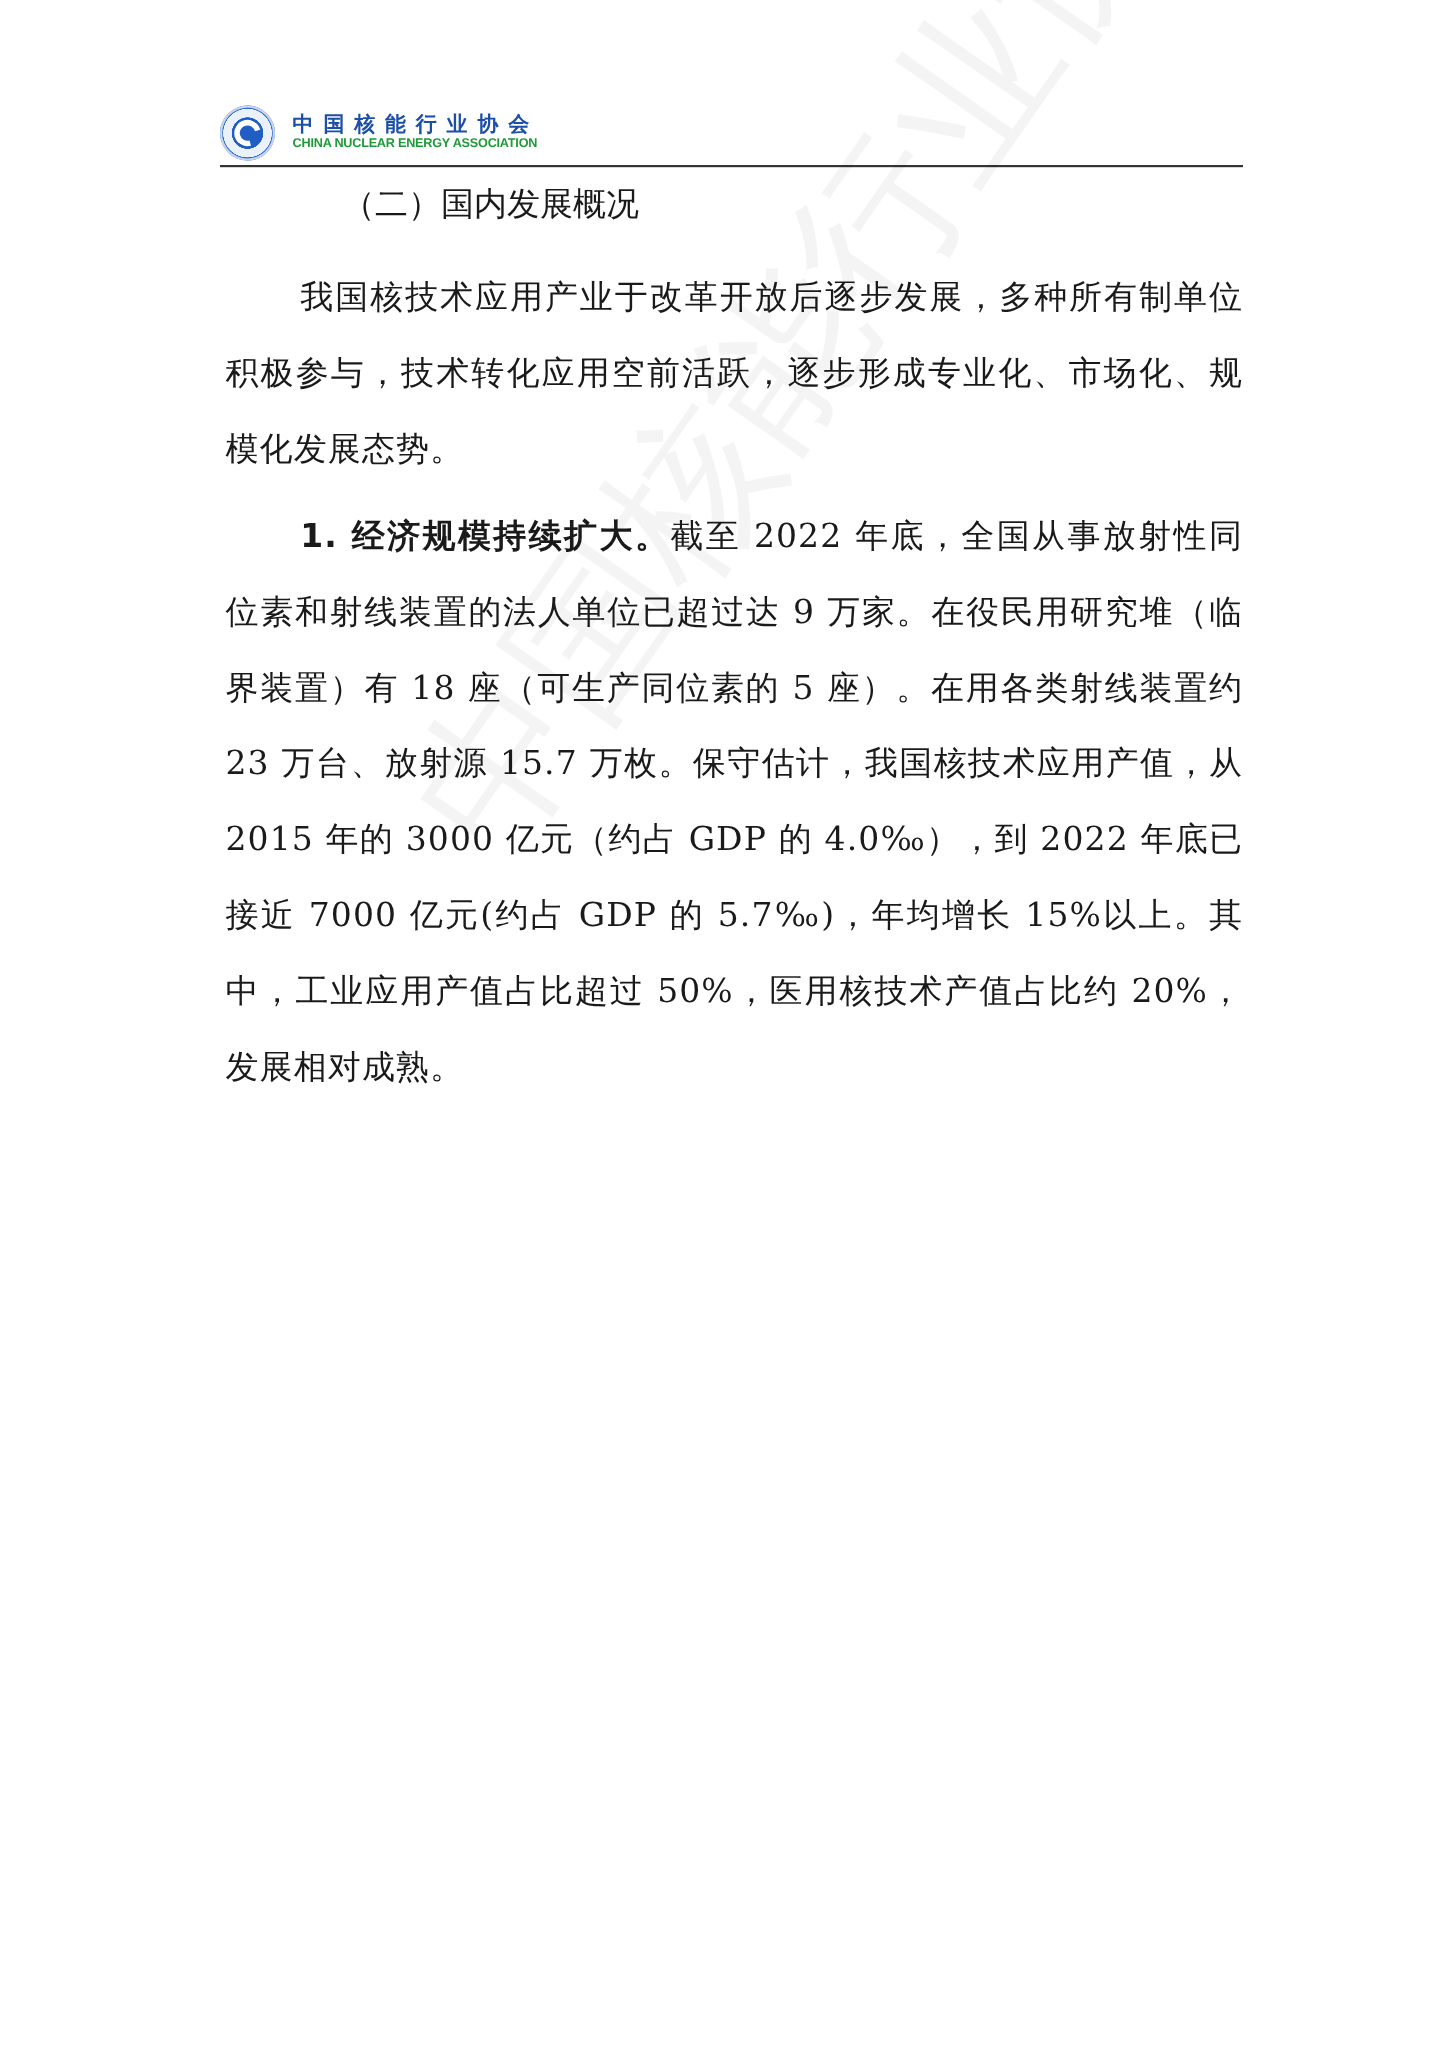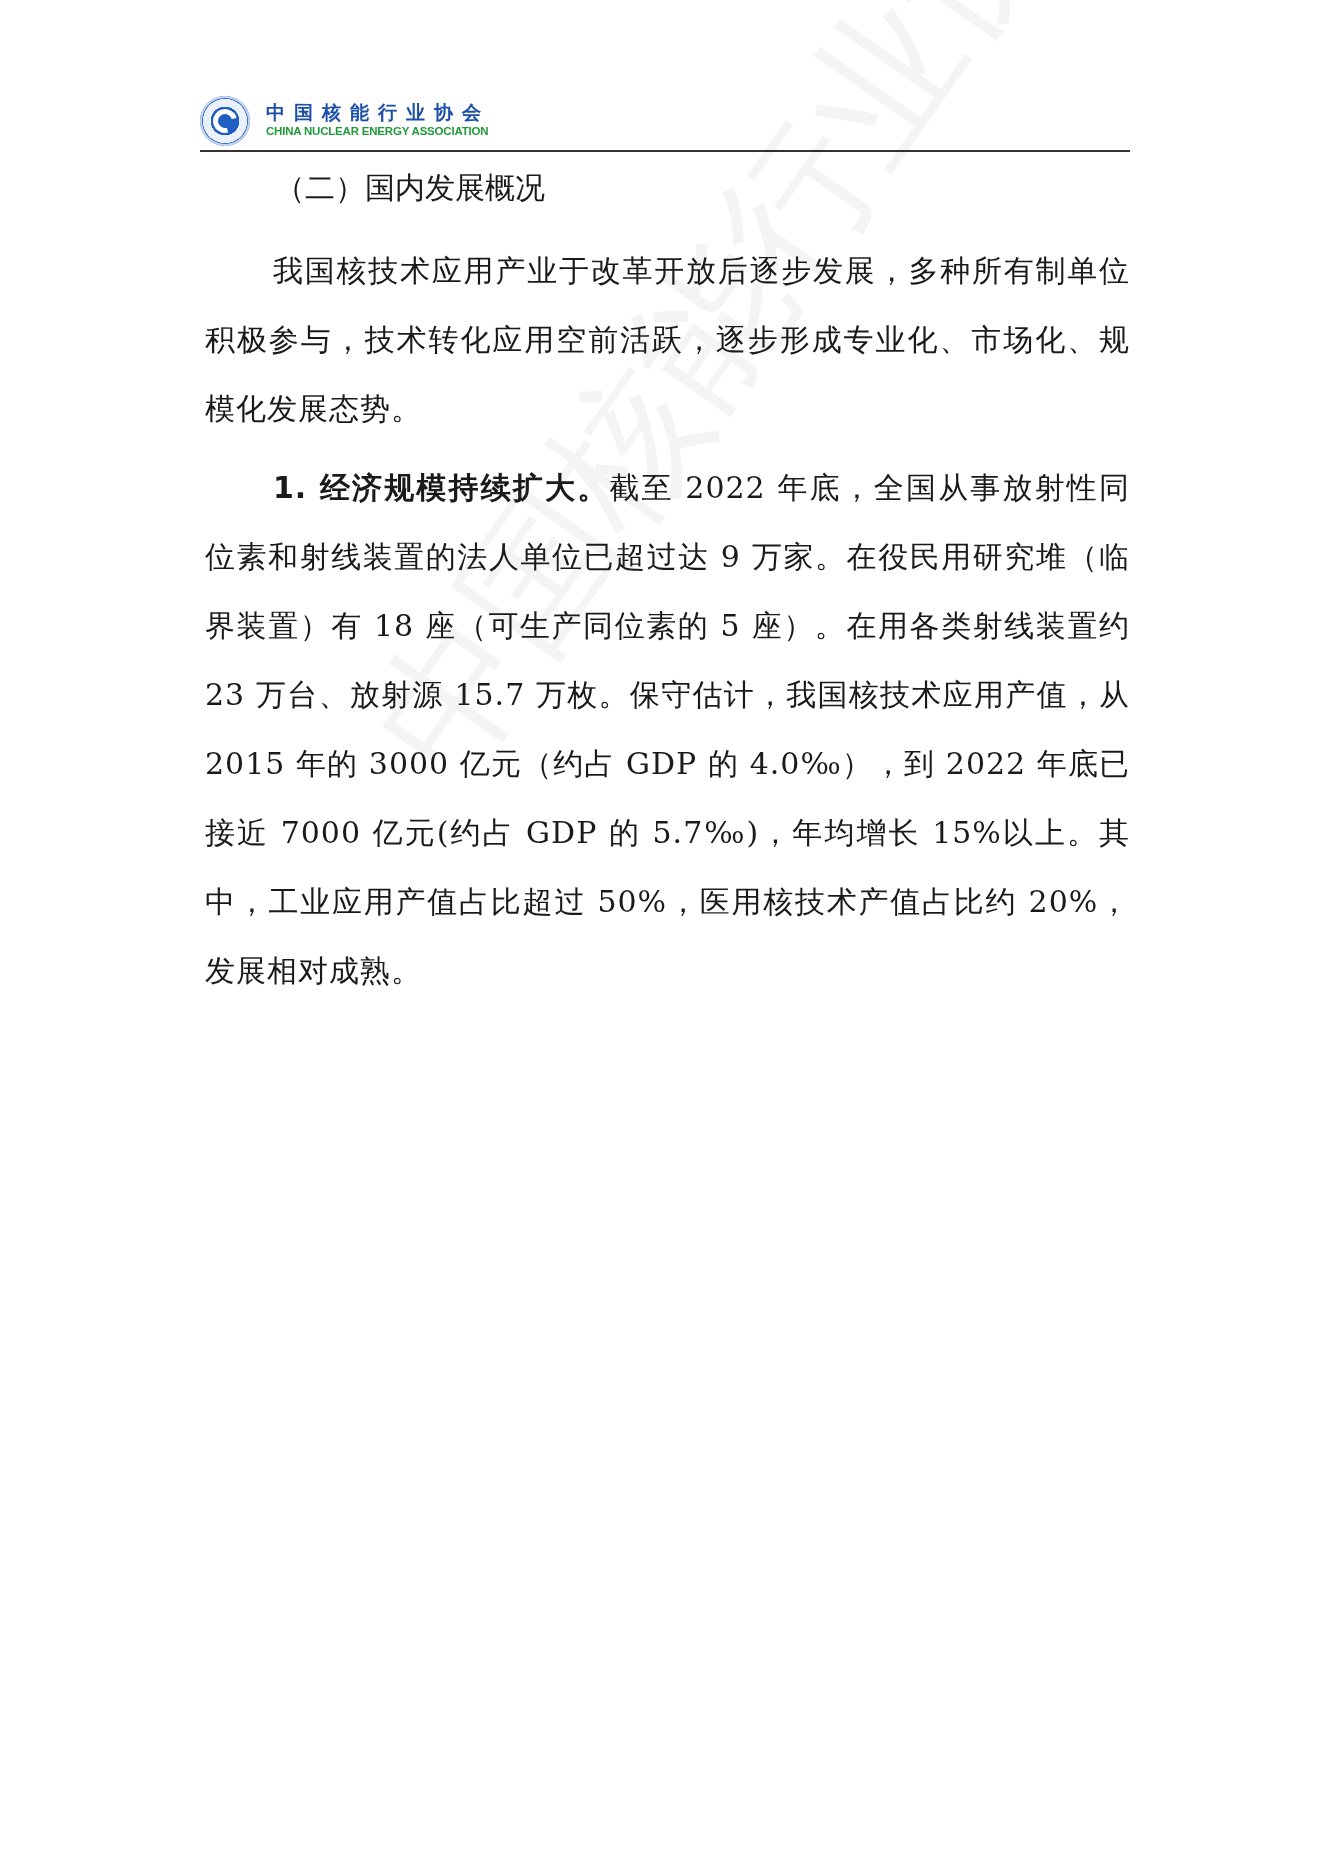--- a/index.html
+++ b/index.html
@@ -10,21 +10,21 @@
           background: radial-gradient(circle at 50% 50%, #1f5fc4 0 40%, #eaf1fb 41% 62%, #2b65c8 63% 100%);
           box-shadow: inset 0 0 0 2px #c6d6ef; }
   .logo::after { content: ""; position: absolute; left: 13px; top: 13px; width: 24px; height: 24px;
           border-radius: 50%; border: 5px solid #ffffff; border-right-color: transparent; transform: rotate(30deg); box-sizing: border-box; }
   .org-cn { position: absolute; left: 66px; top: 8px; font-family: "DejaVu Sans", sans-serif; font-weight: bold;
             font-size: 19px; letter-spacing: 9px; color: #1c4fa8; white-space: nowrap; }
   .org-en { position: absolute; left: 66px; top: 33px; font-family: "Liberation Sans", sans-serif; font-weight: bold;
             font-size: 11.5px; color: #1f9a3a; white-space: nowrap; letter-spacing: -0.2px; text-align: right; }
   .rule { position: absolute; left: 200px; top: 150px; width: 930px; height: 2px; background: #333; }
   .content { position: absolute; left: 205px; top: 168px; width: 925px; }
-  .section-title { font-family: Liberation Serif, serif; font-size: 30px; line-height: 40px; margin: 0 0 28px 70px; }
+  .section-title { font-family: Liberation Mono, monospace; font-size: 30px; line-height: 40px; margin: 0 0 28px 106px; }
   p { margin: 0; font-size: 30px; line-height: 69px; text-indent: 68px; text-align: justify; letter-spacing: 1px; }
   p + p { margin-top: 10px; }
   .bold { font-family: "DejaVu Sans", sans-serif; font-weight: bold; }
   .watermark { position: absolute; left: 330px; top: 700px; font-size: 150px; color: rgba(0,0,0,0.045);
                transform: rotate(-55deg); transform-origin: left top; white-space: nowrap; pointer-events: none;
                font-family: "DejaVu Serif", serif; }
 </style>
 </head>
 <body>
 

